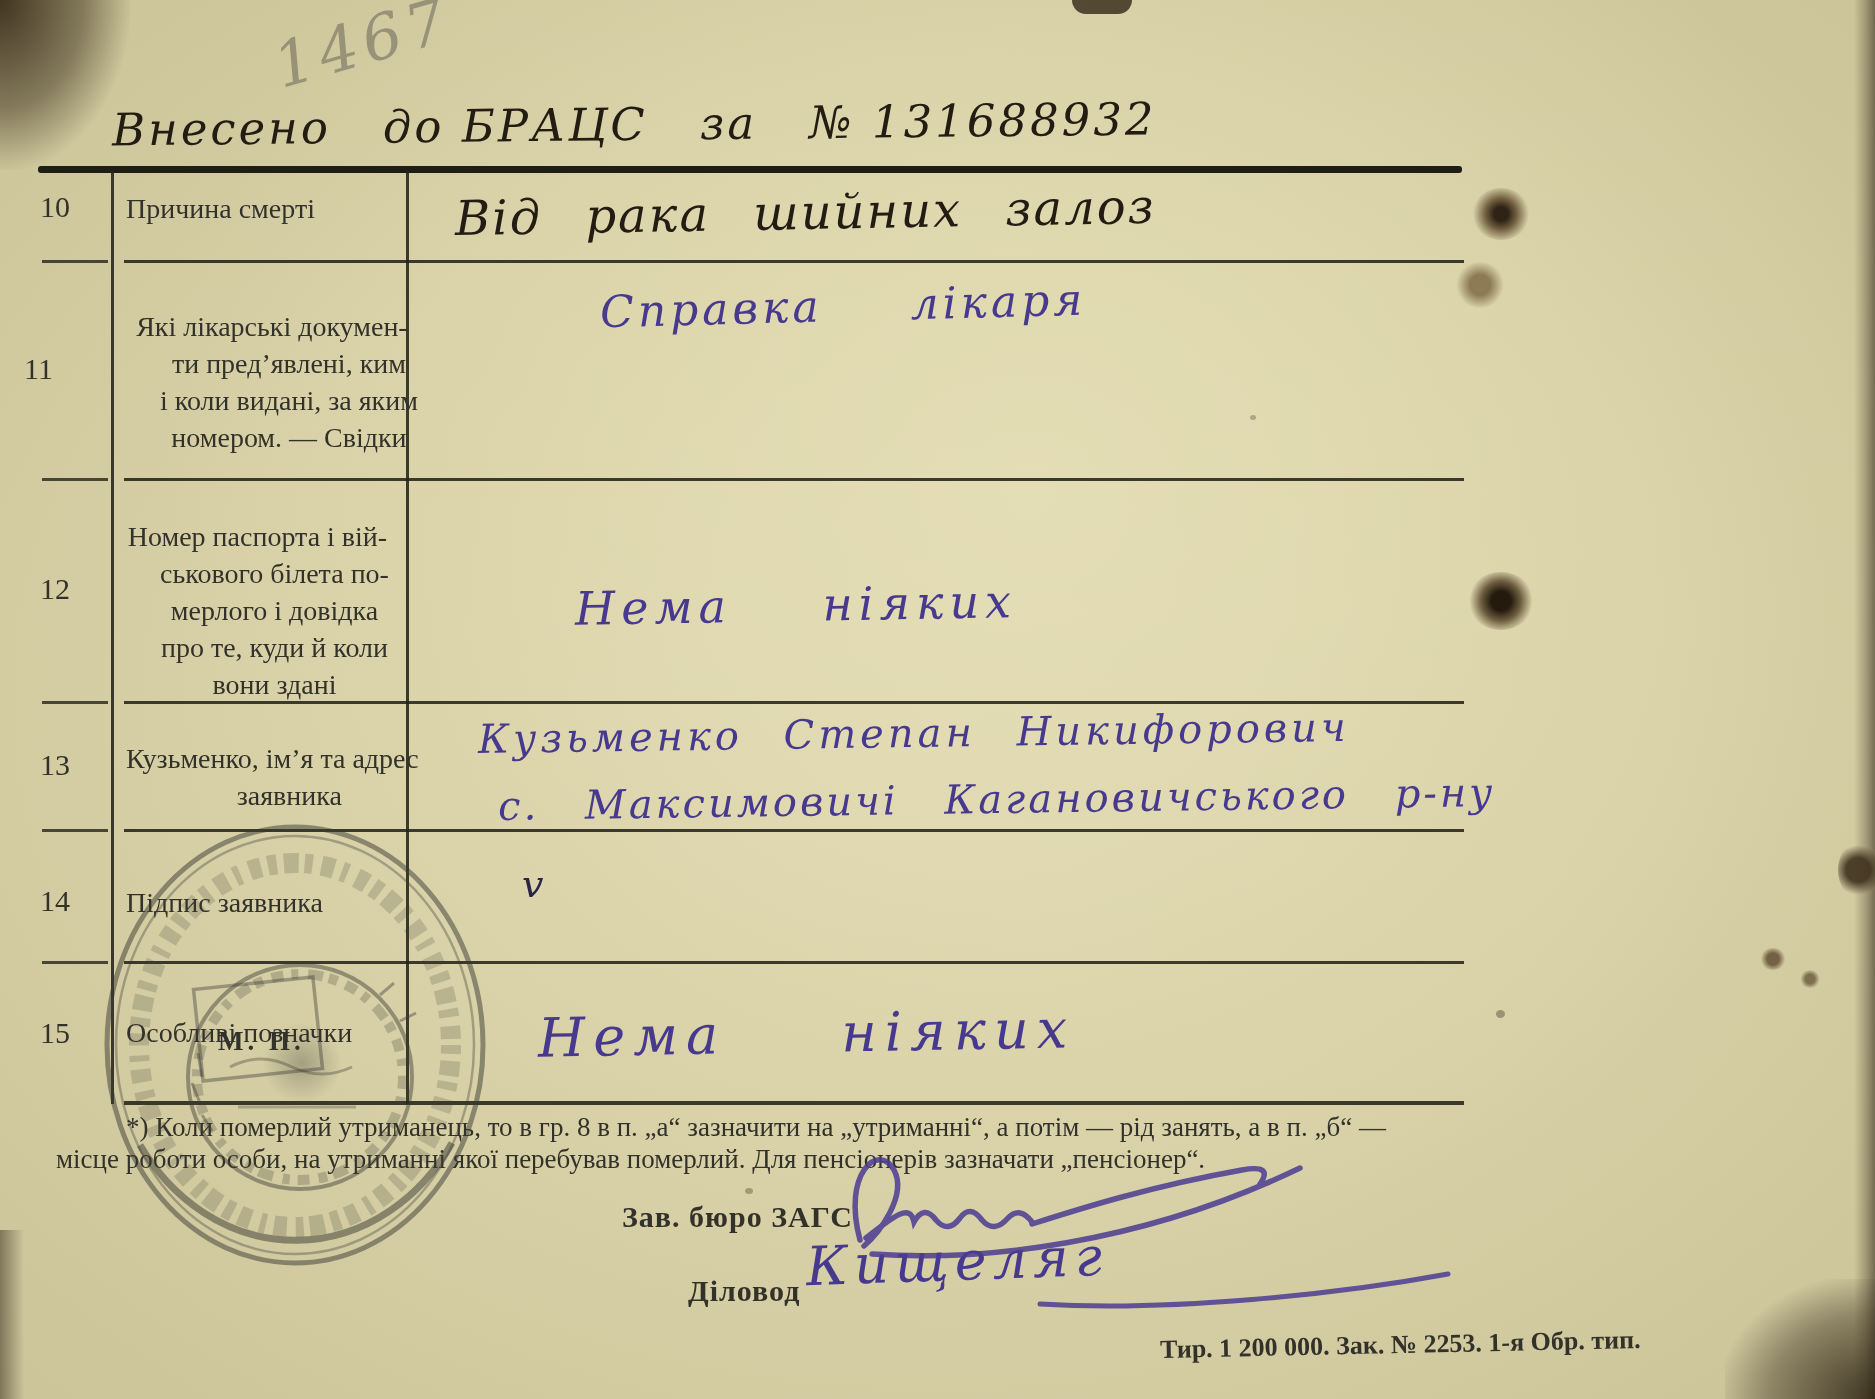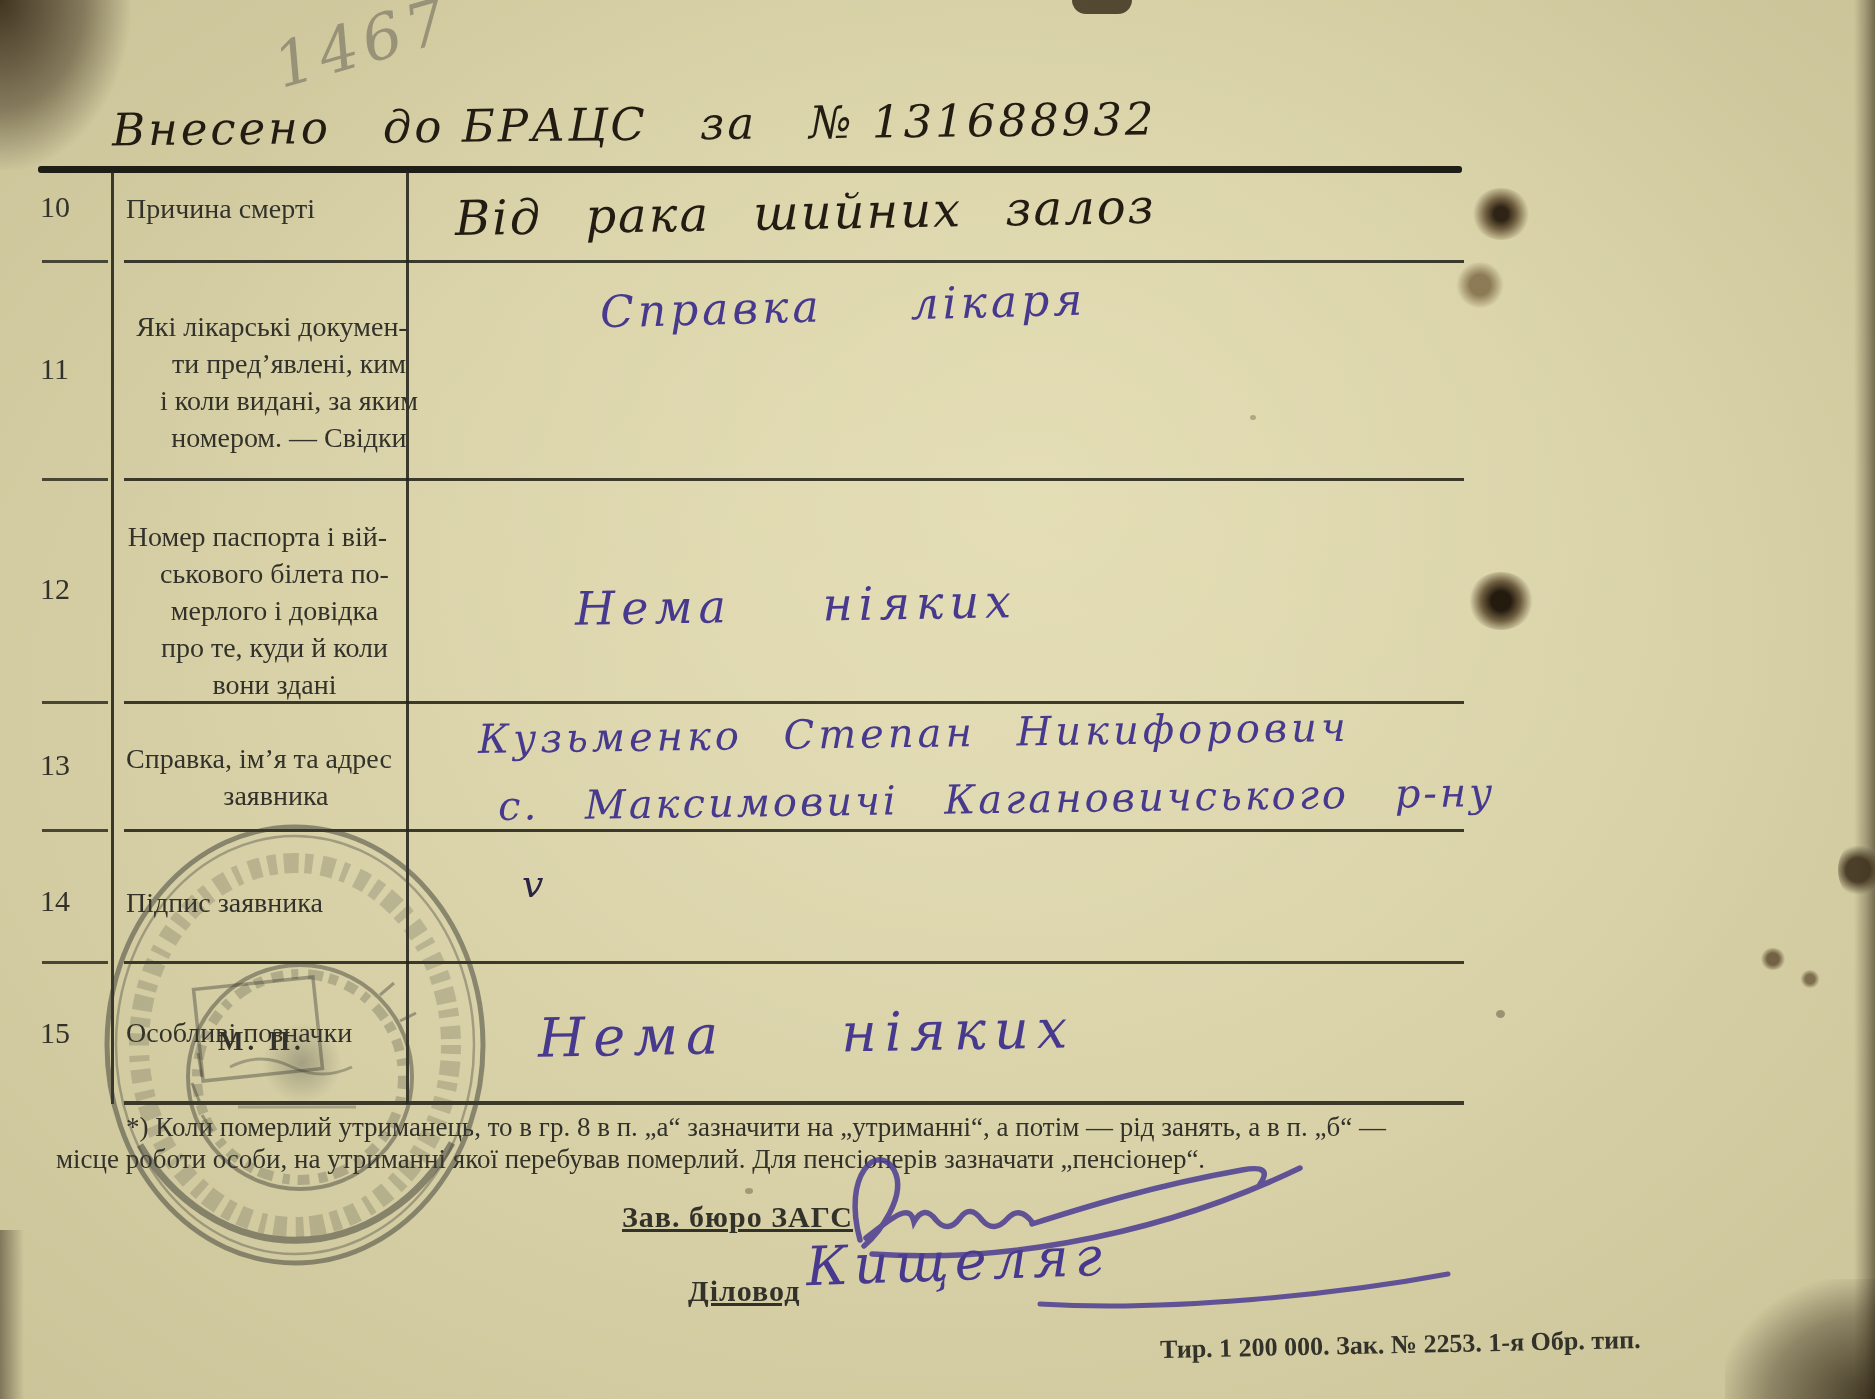--- a/index.html
+++ b/index.html
@@ -14,21 +14,21 @@
   .hline,.vline,.dash{position:absolute;background:#24231a;}
   .hline{height:3px;opacity:.88;}
   .vline{width:3px;opacity:.88;}
   .dash{height:3px;opacity:.8;}
   .toprule{position:absolute;left:38px;top:166px;width:1424px;height:7px;background:#1e1d16;border-radius:3px;}
   
   .print{position:absolute;color:#33322a;white-space:pre;}
   .rownum{width:70px;font-size:30px;}
   .rowlabel{font-size:28px;line-height:37px;padding-left:34px;text-indent:-34px;text-align:center;}
   .footnote{font-size:27px;color:#33322a;}
-  .officer{font-size:30px;font-weight:600;letter-spacing:1px;text-decoration:underline;}
+  .officer{font-size:30px;font-weight:600;letter-spacing:1px;}
   
   .hand{position:absolute;font-family:"DejaVu Serif", serif;font-style:italic;white-space:pre;}
   .hand-black{color:#221c13;}
   .hand-purple{color:#473a8e;}
   .pencil{position:absolute;left:272px;top:6px;font-family:"DejaVu Serif",serif;font-style:italic;
     font-size:62px;color:rgba(104,101,88,.55);transform:rotate(-16deg);letter-spacing:6px;}
   .header-hand{left:112px;top:98px;font-size:45px;letter-spacing:3px;transform:rotate(-0.6deg);}
   .r10v{left:455px;top:184px;font-size:48px;letter-spacing:2px;word-spacing:26px;transform:rotate(-1deg);}
   .r11v{left:600px;top:280px;font-size:44px;letter-spacing:4px;word-spacing:70px;transform:rotate(-1.5deg);}
   .r12v{left:575px;top:578px;font-size:46px;letter-spacing:6px;word-spacing:70px;transform:rotate(-1deg);}
@@ -88,37 +88,37 @@
   <div class="dash" style="left:42px;top:829px;width:66px;"></div>
   <div class="hline" style="left:124px;top:829px;width:1340px;"></div>
   <div class="dash" style="left:42px;top:961px;width:66px;"></div>
   <div class="hline" style="left:124px;top:961px;width:1340px;"></div>
   <div class="hline" style="left:124px;top:1101px;width:1340px;height:4px;"></div>
 
   <div class="print rownum" style="left:40px;top:190px;">10</div>
   <div class="print rowlabel" style="left:126px;top:190px;">Причина смерті</div>
   <div class="hand hand-black r10v">Від рака шийних залоз</div>
 
-  <div class="print rownum" style="left:40px;top:352px;">11</div>
+  <div class="print rownum" style="left:24px;top:352px;">11</div>
   <div class="print rowlabel" style="left:126px;top:308px;">Які лікарські докумен-
 ти пред’явлені, ким
 і коли видані, за яким
 номером. — Свідки</div>
   <div class="hand hand-purple r11v">Справка лікаря</div>
 
   <div class="print rownum" style="left:40px;top:572px;">12</div>
   <div class="print rowlabel" style="left:126px;top:518px;">Номер паспорта і вій-
 ськового білета по-
 мерлого і довідка
 про те, куди й коли
 вони здані</div>
   <div class="hand hand-purple r12v">Нема ніяких</div>
 
   <div class="print rownum" style="left:40px;top:748px;">13</div>
-  <div class="print rowlabel" style="left:126px;top:740px;">Справка, ім’я та адрес
+  <div class="print rowlabel" style="left:126px;top:740px;">Кузьменко, ім’я та адрес
 заявника</div>
   <div class="hand hand-purple r13v1">Кузьменко Степан Никифорович</div>
   <div class="hand hand-purple r13v2">с. Максимовичі Кагановичського р-ну</div>
 
   <div class="print rownum" style="left:40px;top:884px;">14</div>
   <div class="print rowlabel" style="left:126px;top:884px;">Підпис заявника</div>
   <div class="hand r14v">v</div>
 
   <div class="print rownum" style="left:40px;top:1016px;">15</div>
   <div class="print rowlabel" style="left:126px;top:1014px;">Особливі позначки</div>

